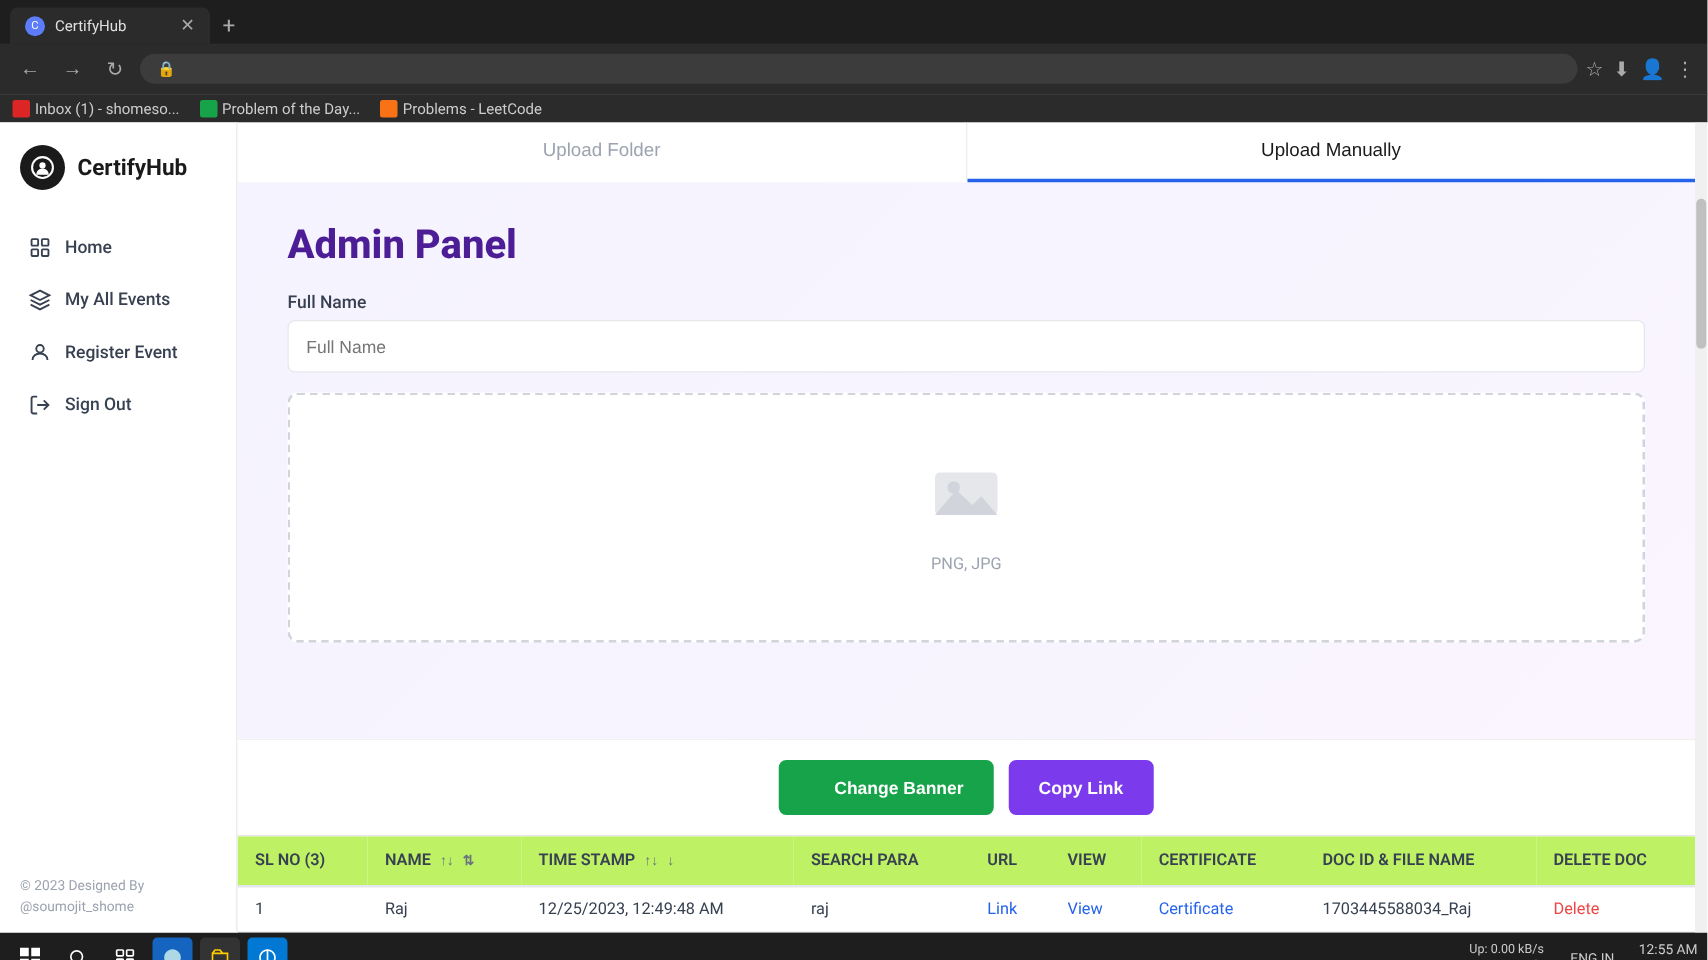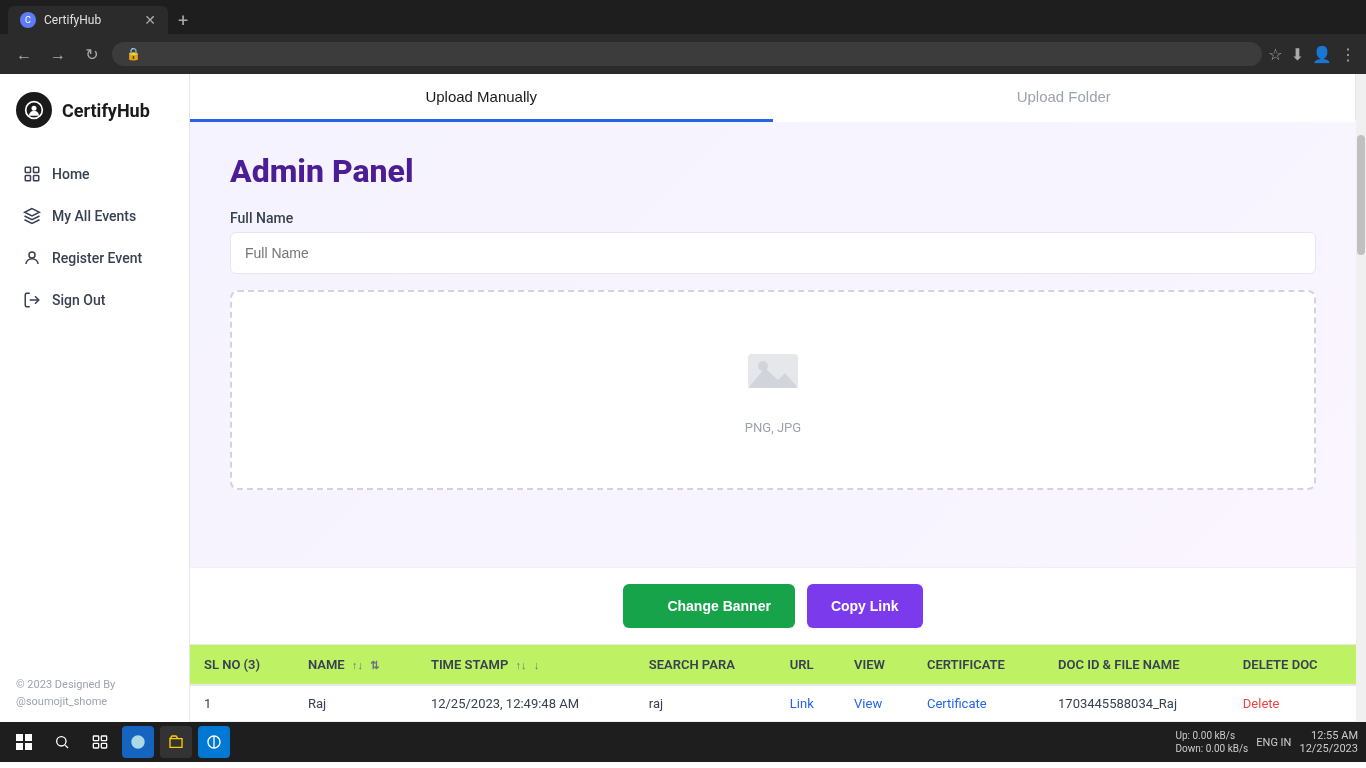--- a/index.html
+++ b/index.html
@@ -109,20 +109,34 @@
       <span class="lock-icon">🔒</span>
     </div>
     <div class="toolbar-icons">
       <span>☆</span>
       <span>⬇</span>
       <span>👤</span>
       <span>⋮</span>
     </div>
   </div>
 
+  <div class="bookmarks-bar">
+    <div class="bookmark-item">
+      <div class="bm-icon" style="background:#dc2626;"></div>
+      <span>Inbox (1) - shomeso...</span>
+    </div>
+    <div class="bookmark-item">
+      <div class="bm-icon" style="background:#16a34a;"></div>
+      <span>Problem of the Day...</span>
+    </div>
+    <div class="bookmark-item">
+      <div class="bm-icon" style="background:#f97316;"></div>
+      <span>Problems - LeetCode</span>
+    </div>
+  </div>
 </div>
 
 <div class="app-container">
 
   <div class="sidebar">
     <div class="sidebar-logo">
       <div class="logo-icon">
         <svg viewBox="0 0 24 24">
           <circle cx="12" cy="12" r="10" fill="none" stroke="white" stroke-width="2"></circle>
           <circle cx="12" cy="10" r="3" fill="white"></circle>
@@ -180,22 +194,22 @@
     </nav>
 
     <div class="sidebar-footer">
       <div class="footer-text">© 2023 Designed By @soumojit_shome</div>
     </div>
   </div>
 
   <div class="main-content">
 
     <div class="tabs-bar">
+      <button class="tab-btn inactive">Upload Folder</button>
       <button class="tab-btn active">Upload Manually</button>
-      <button class="tab-btn inactive">Upload Folder</button>
     </div>
 
     <div class="admin-content">
       <h1 class="admin-title">Admin Panel</h1>
 
       <label class="form-label">Full Name</label>
       <input type="text" class="form-input" placeholder="Full Name" style="">
 
       <div class="upload-area">
         <div class="upload-icon">

